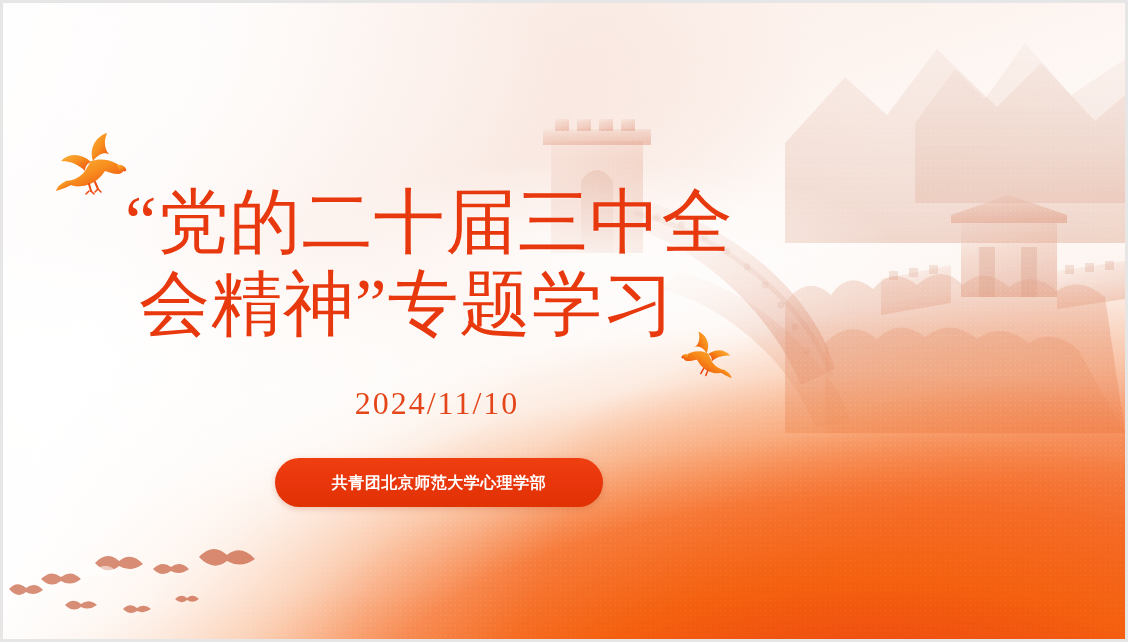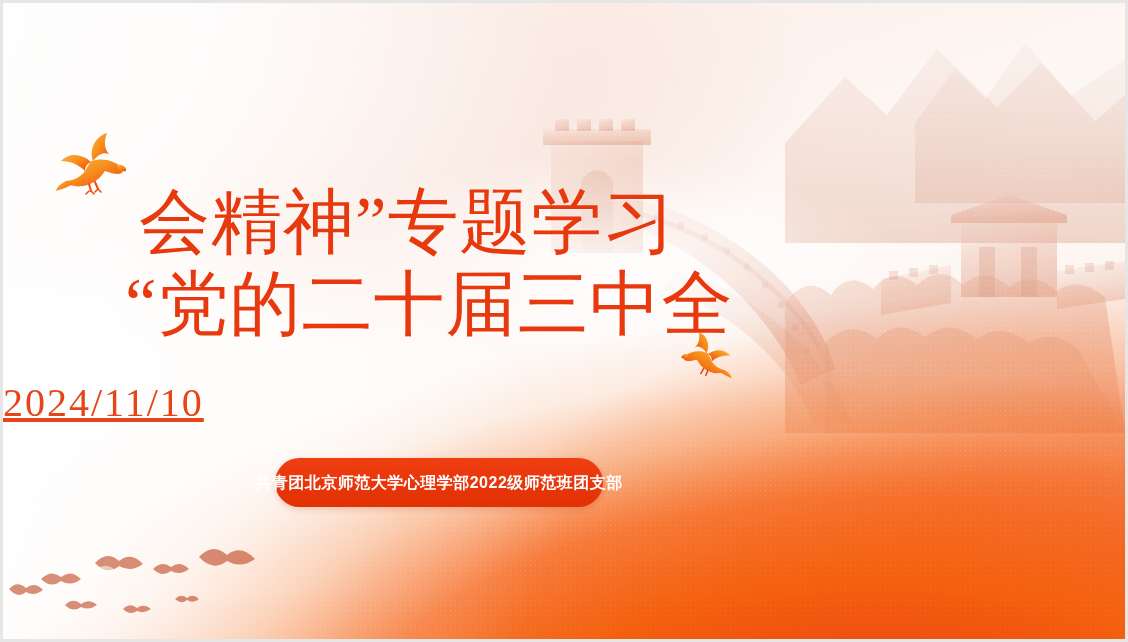--- a/index.html
+++ b/index.html
@@ -101,27 +101,26 @@
     text-shadow: 0 1px 2px rgba(255,255,255,0.55);
   }
   .title-line-2 { margin-left: 14px; }
 
   
   .date-text {
     position: absolute;
     left: 0;
     top: 381px;
     width: 868px;
-    text-align: left;
+    text-align: center;
     color: #e4461a;
-    font-size: 40px;
+    font-size: 32px;
     line-height: 38px;
     letter-spacing: 2px;
     text-shadow: 0 1px 2px rgba(255,255,255,0.5);
-    text-decoration: underline;
   }
 
   
   .badge {
     position: absolute;
     left: 272px;
     top: 455px;
     width: 328px;
     height: 49px;
     border-radius: 26px;
@@ -285,24 +284,23 @@
       <path d="M36 31 C26 22 14 22 6 30 C16 30 24 34 30 40 C30 35 33 32 36 31 Z" fill="url(#doveG2)"></path>
       <path d="M36 30 C48 26 60 30 66 36 C70 39 68 43 63 43 C58 43 54 41 50 40
                C46 46 40 52 32 54 C22 57 14 55 10 50 C18 50 26 46 30 40 Z" fill="url(#doveG2)"></path>
       <path d="M62 34 C66 33 70 35 71 38 C72 40 70 41 68 40 L64 39 Z" fill="url(#doveG2)"></path>
       <path d="M12 50 C6 52 2 56 1 60 C7 58 13 56 18 53 Z" fill="url(#doveG2)"></path>
       <path d="M34 53 l2 7 M40 51 l3 7" stroke="#ea3f0a" stroke-width="2" fill="none" stroke-linecap="round"></path>
     </svg>
   </div>
 
   <div class="title-block">
+    <div class="title-line title-line-1">“党的二十届三中全</div>
     <div class="title-line title-line-2">会精神”专题学习</div>
-    <div class="title-line title-line-1">“党的二十届三中全</div>
   </div>
 
   <div class="date-text">2024/11/10</div>
 
   <div class="badge">
     <span class="badge-line">共青团北京师范大学心理学部</span>
-    <span class="badge-line">2022级师范班团支部</span>
   </div>
 
 </div>
 
 </body></html>

